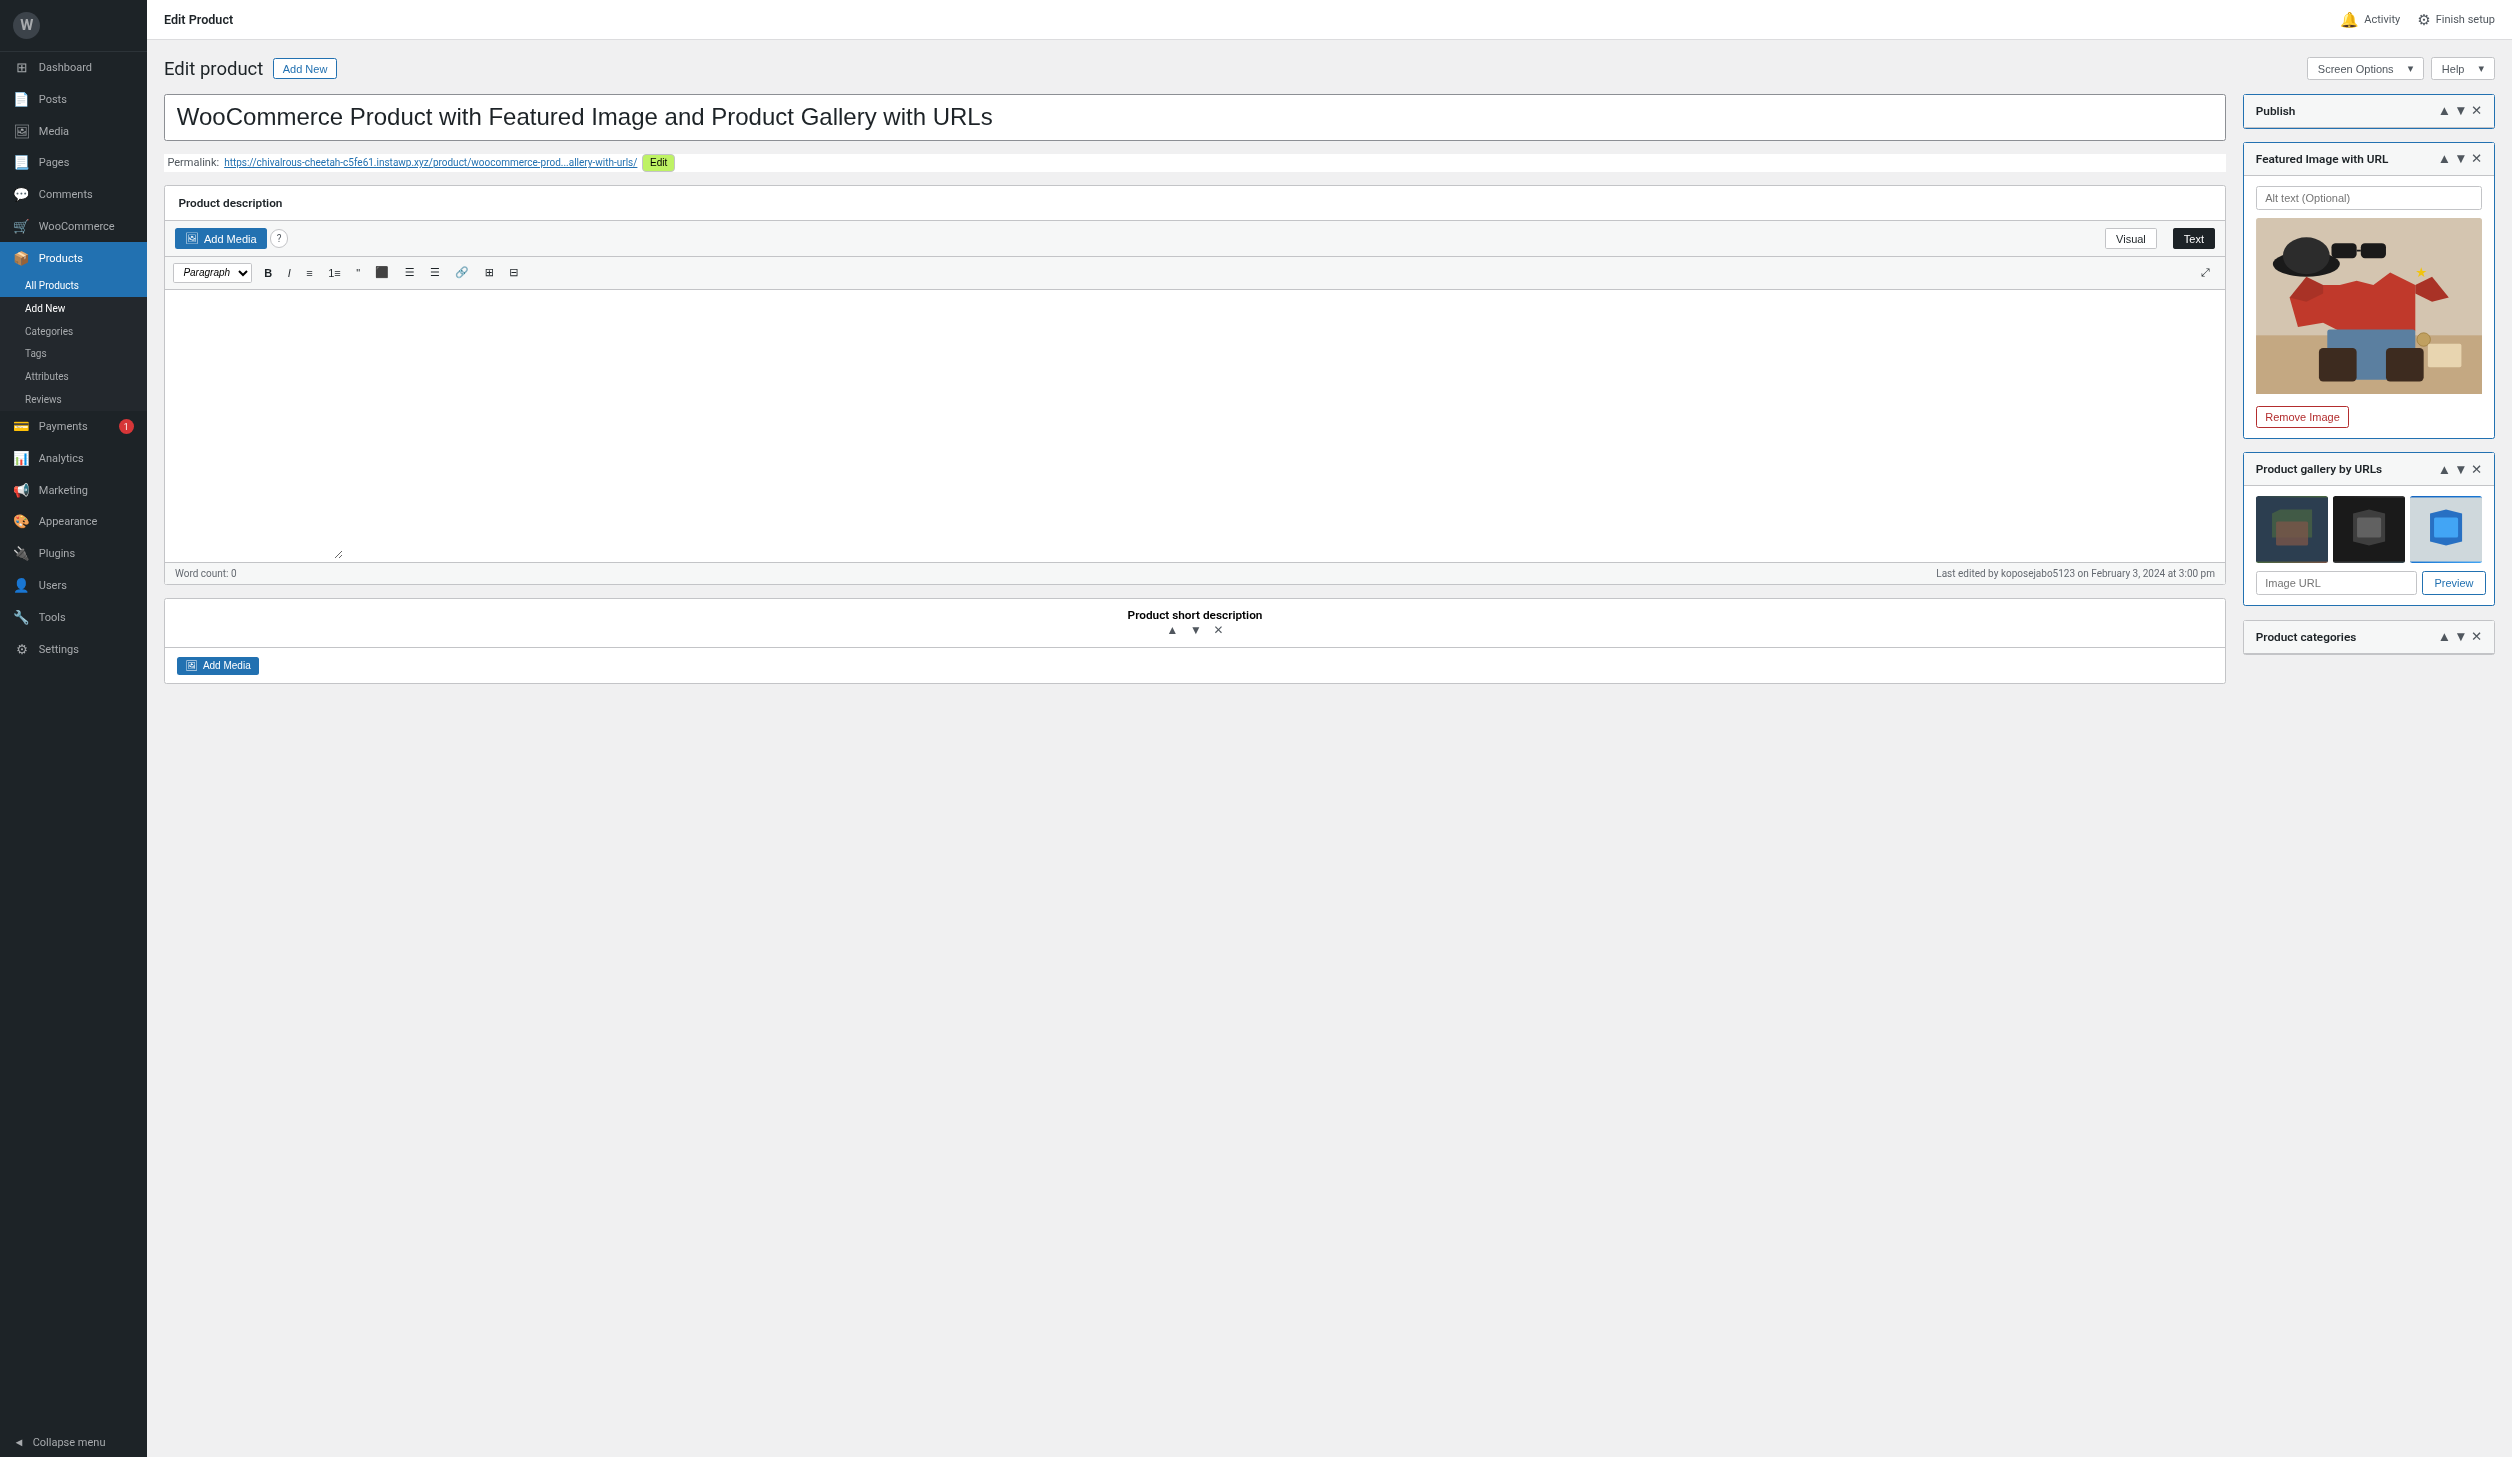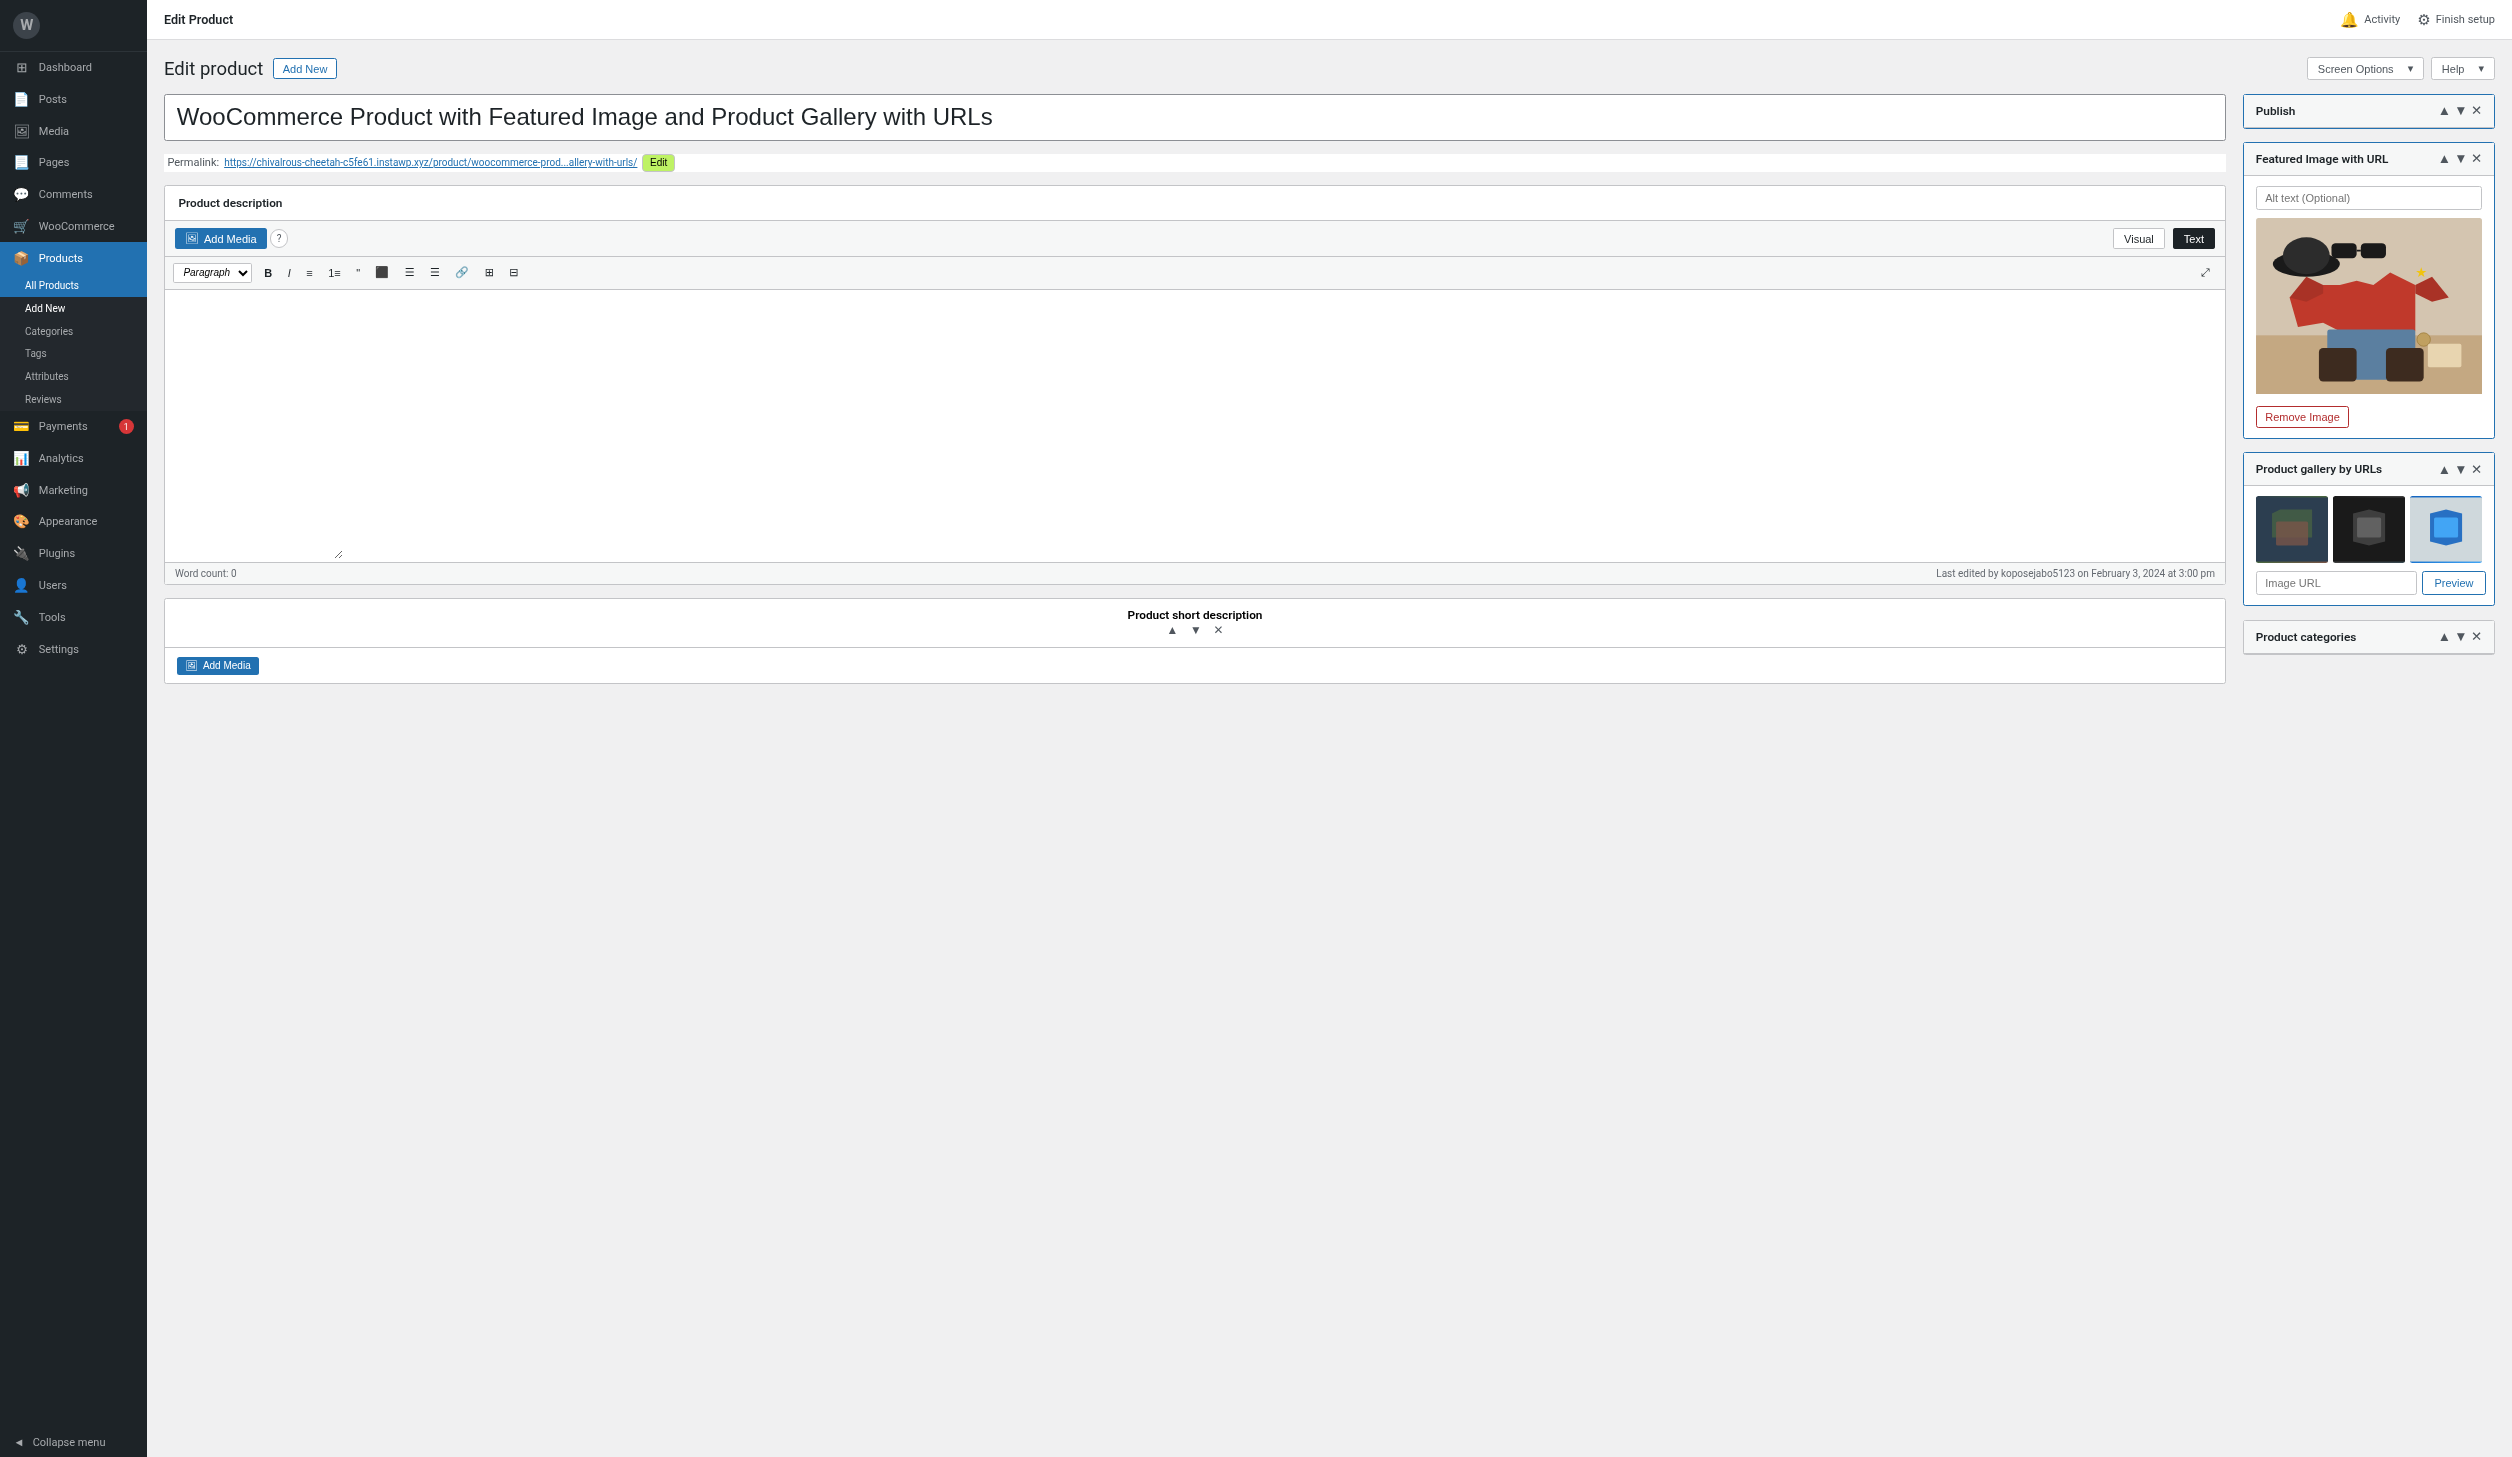--- a/index.html
+++ b/index.html
@@ -606,21 +606,21 @@
             <span>Product description</span>
           </div>
 
           
           <div class="editor-toolbar">
             <button class="add-media-btn">
               <span>🖼</span>
               <span>Add Media</span>
             </button>
             <div class="help-icon-btn">?</div>
-            <div style="margin-left: auto; display: flex; gap: 8px;">
+            <div style="margin-left: auto; display: flex; gap: 16px;">
               <button class="editor-tab">Visual</button>
               <button class="editor-tab active">Text</button>
             </div>
           </div>
 
           
           <div class="editor-format-toolbar">
             <select class="format-select">
               <option>Paragraph</option>
               <option>Heading 1</option>

